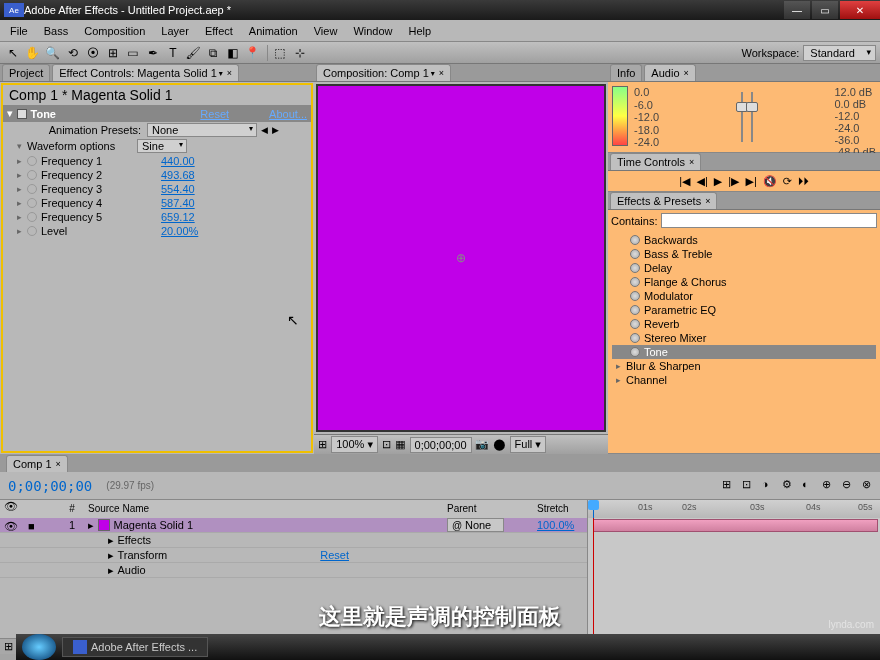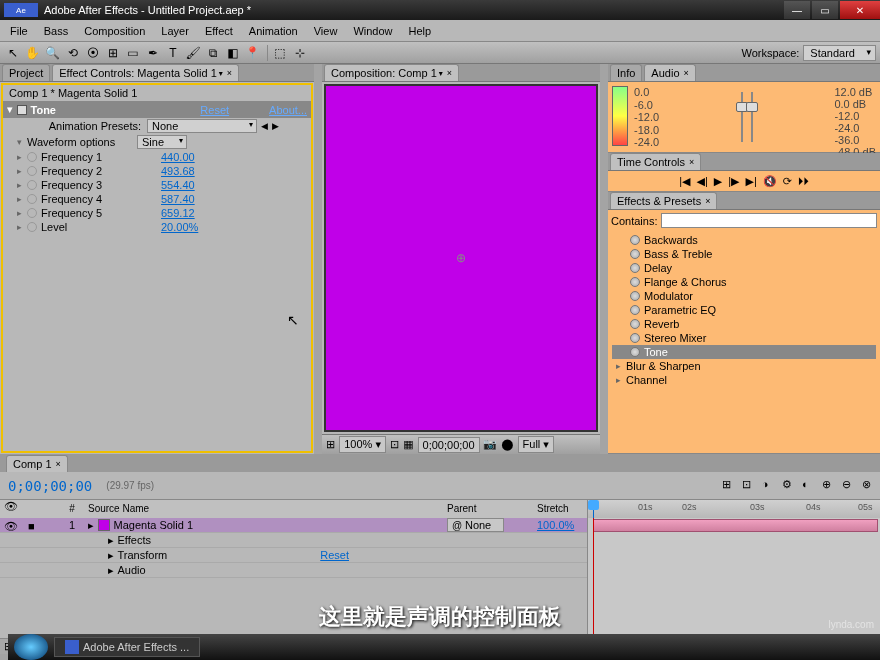--- a/index.html
+++ b/index.html
@@ -1,54 +1,54 @@
 <!DOCTYPE html>
 <html><head>
 <meta charset="utf-8">
 <style>
 * { margin:0; padding:0; box-sizing:border-box; font-family:Tahoma,Arial,sans-serif; font-size:11px; user-select:none; }
 body { width:880px; height:660px; background:#a4a4a4; overflow:hidden; position:relative; }
 
 
 .titlebar { height:20px; background:linear-gradient(#3a3a3a,#1a1a1a); color:#fff; display:flex; align-items:center; padding-left:4px; }
-.titlebar .logo { width:34px; height:14px; background:#3a5fcd; margin-right:6px; font-size:8px; color:#fff; display:flex; align-items:center; justify-content:center;text-align:right; }
+.titlebar .logo { width:20px; height:14px; background:#3a5fcd; font-size:8px; color:#fff; display:flex; align-items:center; justify-content:center;text-align:right; }
 .titlebar .title { flex:1; }
 .winbtns { display:flex; }
 .winbtn { width:26px; height:18px; background:linear-gradient(#555,#333); margin-left:2px; display:flex; align-items:center; justify-content:center; color:#fff; font-size:10px; }
 .winbtn.close { background:linear-gradient(#e04040,#a01010); width:40px; }
 
 
 .menubar { height:22px; background:#b8b8b8; display:flex; align-items:center; padding-left:4px; gap:4px; border-bottom:1px solid #888; }
 .menubar span { padding:2px 6px; cursor:default; }
 
 
 .toolbar { height:22px; background:linear-gradient(#c0c0c0,#a0a0a0); display:flex; align-items:center; padding:0 4px; border-bottom:1px solid #777; }
 .toolbtn { width:18px; height:18px; margin-right:2px; display:flex; align-items:center; justify-content:center; font-size:12px; cursor:pointer; }
 .toolbar .sep { width:1px; height:16px; background:#888; margin:0 3px; }
 .toolbar .spacer { flex:1; }
 .workspace-lbl { margin-right:4px; }
 .workspace-sel { background:#d0d0d0; border:1px solid #888; padding:1px 20px 1px 6px; position:relative; }
 .workspace-sel::after { content:"▾"; position:absolute; right:4px; font-size:9px; }
 
 
-.main { display:flex; height:390px;gap:8px; }
+.main { display:flex; height:390px; }
 .col-left { width:314px; display:flex; flex-direction:column; background:#b8b8b8; }
 .col-mid { flex:1; display:flex; flex-direction:column; background:#b8b8b8; }
 .col-right { width:272px; display:flex; flex-direction:column; background:#b8b8b8; }
 
 
 .tabstrip { height:18px; background:#9a9a9a; display:flex; align-items:flex-end; padding-left:2px; border-bottom:1px solid #777; }
 .tab { background:#c0c0c0; border:1px solid #888; border-bottom:none; padding:2px 6px; margin-right:2px; border-radius:3px 3px 0 0; display:flex; align-items:center; font-size:10px; }
 .tab.inactive { background:#a8a8a8; }
 .tab .x { margin-left:4px; font-size:9px; }
 .tab .dd { margin-left:2px; font-size:8px; }
 
 
 .fx-panel { flex:1; background:#b8b8b8; border:2px solid #f0c000; margin:1px; overflow:hidden; }
-.fx-header { padding:2px 6px; background:#b8b8b8; font-size:11px; }
+.fx-header { padding:2px 6px; background:#b8b8b8; font-size:14px; }
 .fx-row { display:flex; align-items:center; padding:1px 4px; font-size:11px; }
 .fx-row.eff { background:#888; color:#fff; padding:2px 4px; }
 .fx-row.eff .fxchk { width:10px; height:10px; background:#ddd; border:1px solid #555; margin-right:4px; }
 .fx-row.eff .name { font-weight:bold; }
 .fx-row.eff .reset { margin-left:auto; color:#6af; text-decoration:underline; margin-right:40px; }
 .fx-row.eff .about { color:#6af; text-decoration:underline; }
 .fx-prop { display:flex; align-items:center; padding:1px 4px 1px 14px; }
 .fx-prop .tw { width:10px; color:#666; font-size:9px; }
 .fx-prop .sw { width:10px; height:10px; border:1px solid #999; border-radius:50%; margin-right:4px; }
 .fx-prop .lbl { flex:0 0 120px; }
@@ -124,21 +124,21 @@
 .tl-row .srccol .colorchip { width:12px; height:12px; background:#c000e8; border:1px solid #666; }
 .tl-row .modcol { width:90px; }
 .tl-row .parcol { width:90px; }
 .tl-row .strcol { width:50px; }
 .tl-row.sub .srccol { padding-left:24px; }
 .tl-row .resetlnk { color:#0066cc; text-decoration:underline; margin-left:auto; margin-right:8px; }
 .tl-bar { position:absolute; left:5px; right:2px; top:1px; height:13px; background:linear-gradient(#f0a0c0,#d080a0); border:1px solid #a05070; }
 .tl-cti { position:absolute; left:5px; top:0; bottom:0; width:1px; background:#c00; }
 
 
-.taskbar { position:absolute; left:8px; right:0; bottom:0; height:26px; background:linear-gradient(#444,#111); display:flex; align-items:center; }
+.taskbar { position:absolute; left:16px; right:0; bottom:0; height:26px; background:linear-gradient(#444,#111); display:flex; align-items:center; }
 .startbtn { width:34px; height:26px; background:radial-gradient(#6cf,#036); border-radius:50%; margin:0 6px; }
 .taskbtn { height:20px; padding:2px 10px; background:#333; color:#ccc; border:1px solid #555; display:flex; align-items:center; margin-right:4px; font-size:10px; }
 .taskbtn .ic { width:14px; height:14px; background:#3a5fcd; margin-right:4px; }
 .subtitle { position:absolute; left:0; right:0; bottom:28px; text-align:center; color:#fff; font-size:22px; font-weight:bold; text-shadow:1px 1px 3px #000; }
 .watermark { position:absolute; right:6px; bottom:30px; color:rgba(255,255,255,.5); font-size:10px; }
 .cursor { position:absolute; font-size:14px; color:#000; pointer-events:none; }
 
 .tl-footer { height:16px; background:#a8a8a8; display:flex; align-items:center; padding:0 4px; gap:6px; border-top:1px solid #888; }
 .tl-footer span { font-size:11px; }
 </style>

